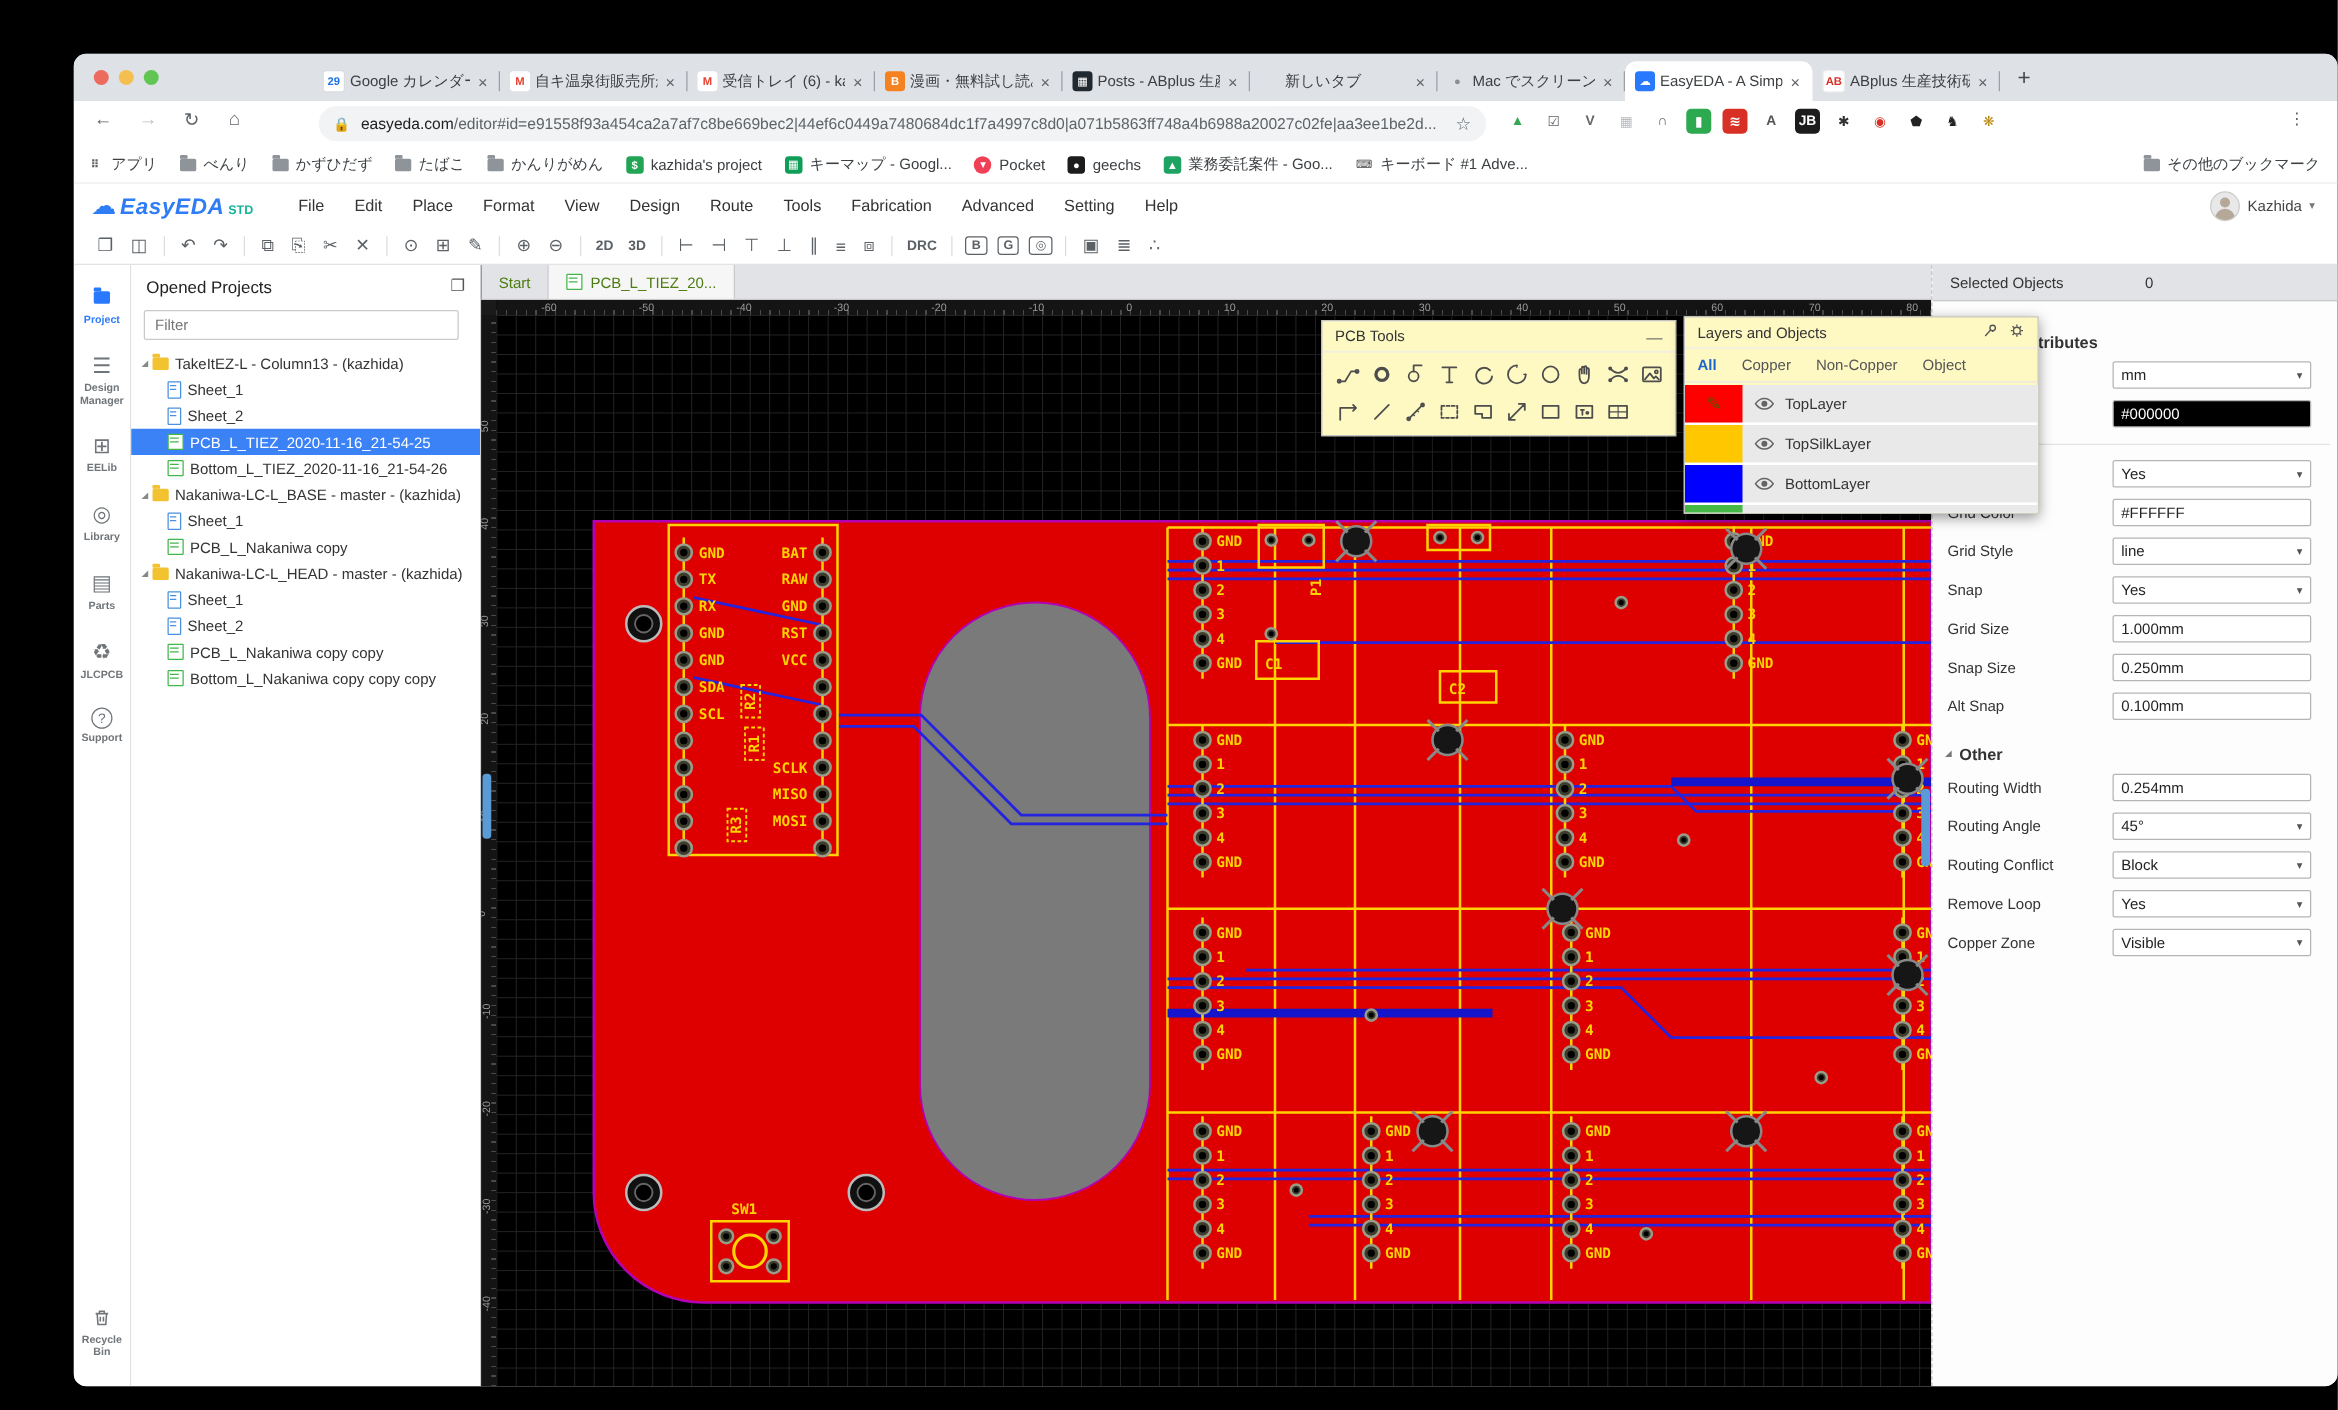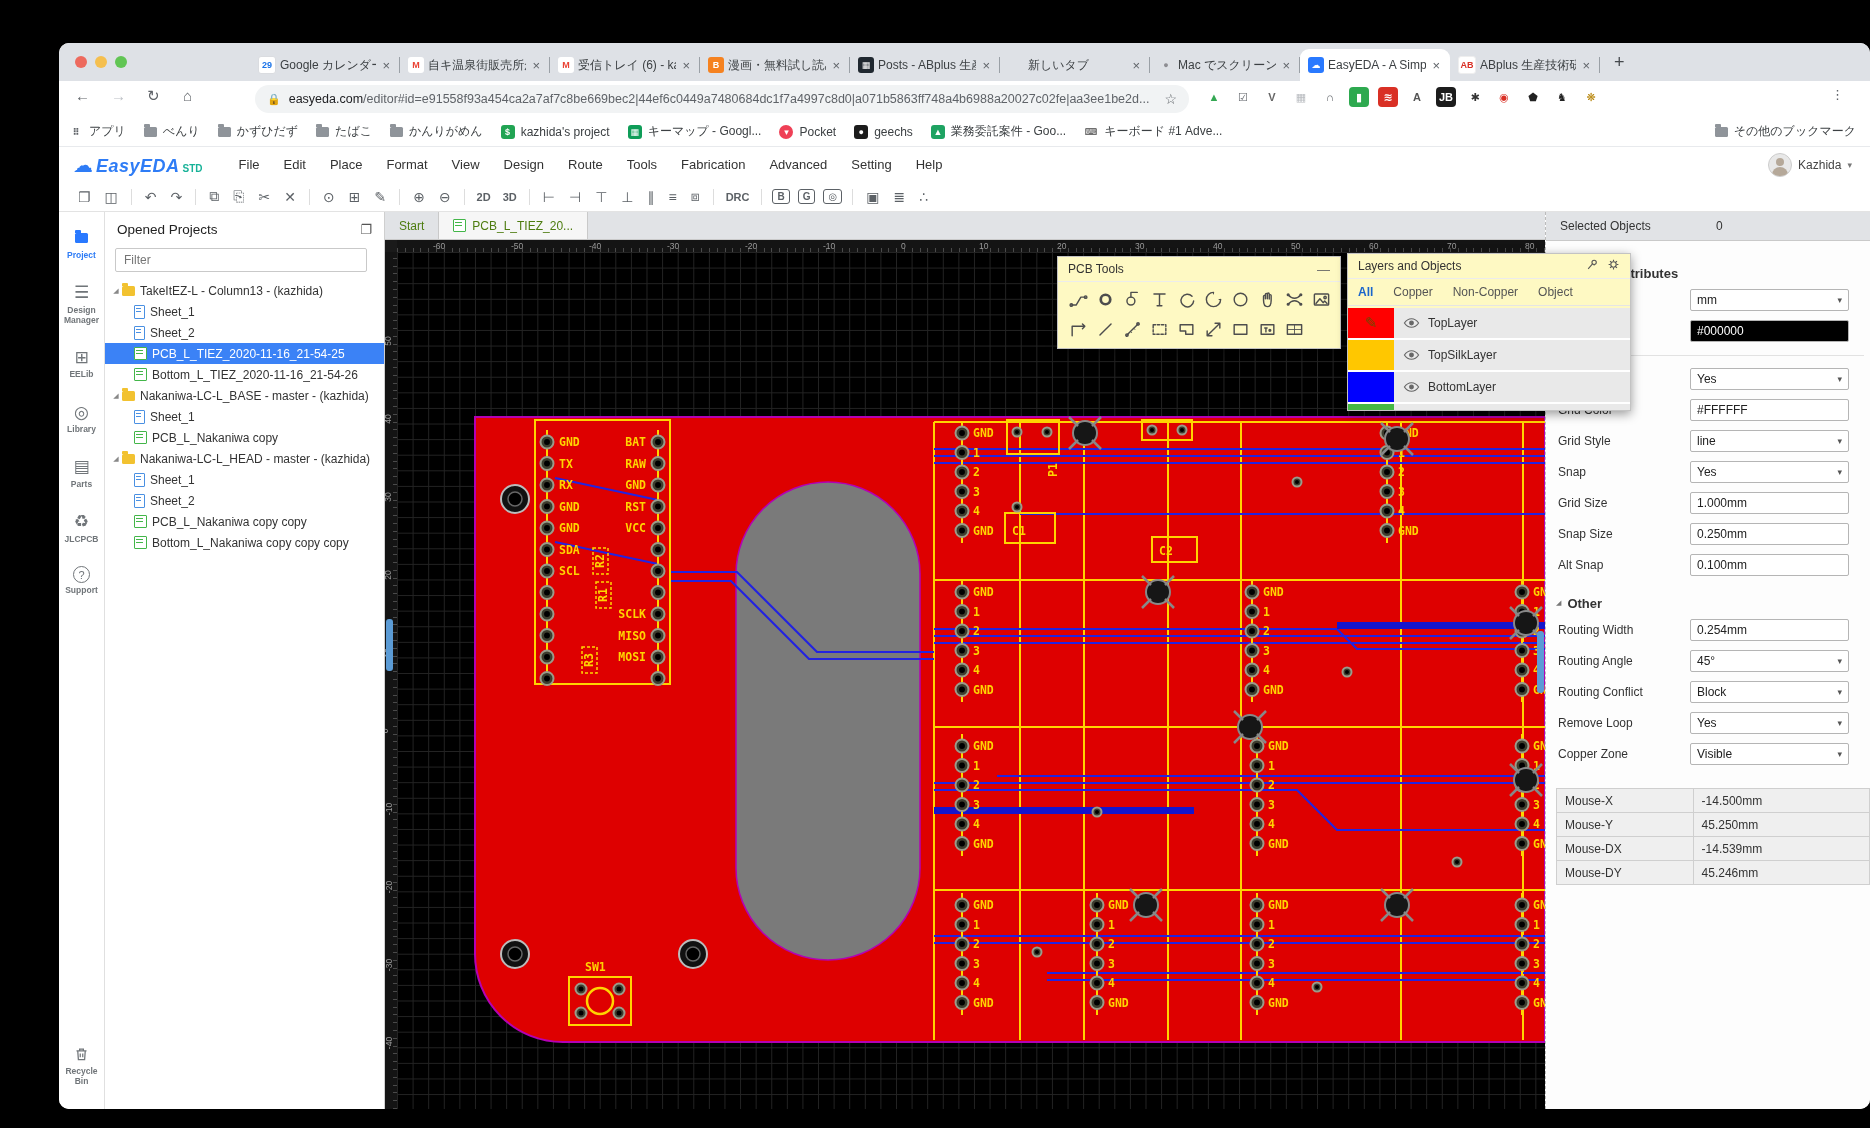--- a/index.html
+++ b/index.html
@@ -1027,40 +1027,20 @@
             </div>
           </div>
           <div class="arow">
             <span class="albl">Copper Zone</span>
             <div class="actl">
               <span>Visible</span>
               <span class="caret">▾</span>
             </div>
           </div>
         </div>
-      <table id="mousetable">
-          <tbody id="mousetb">
-            <tr>
-              <td class="ml">Mouse-X</td>
-              <td class="mv">-14.500mm</td>
-            </tr>
-            <tr>
-              <td class="ml">Mouse-Y</td>
-              <td class="mv">45.250mm</td>
-            </tr>
-            <tr>
-              <td class="ml">Mouse-DX</td>
-              <td class="mv">-14.539mm</td>
-            </tr>
-            <tr>
-              <td class="ml">Mouse-DY</td>
-              <td class="mv">45.246mm</td>
-            </tr>
-          </tbody>
-        </table>
     </div>
 
     <div class="fpanel" id="pcbtools" style="left:998px;top:44px;width:282px">
       <div class="fptitle">
         <span>PCB Tools</span>
         <span class="mini">—</span>
       </div>
       <div class="grid" id="toolgrid">
           <div class="toolico">
             <svg width="19" height="19" viewBox="0 0 24 24">

